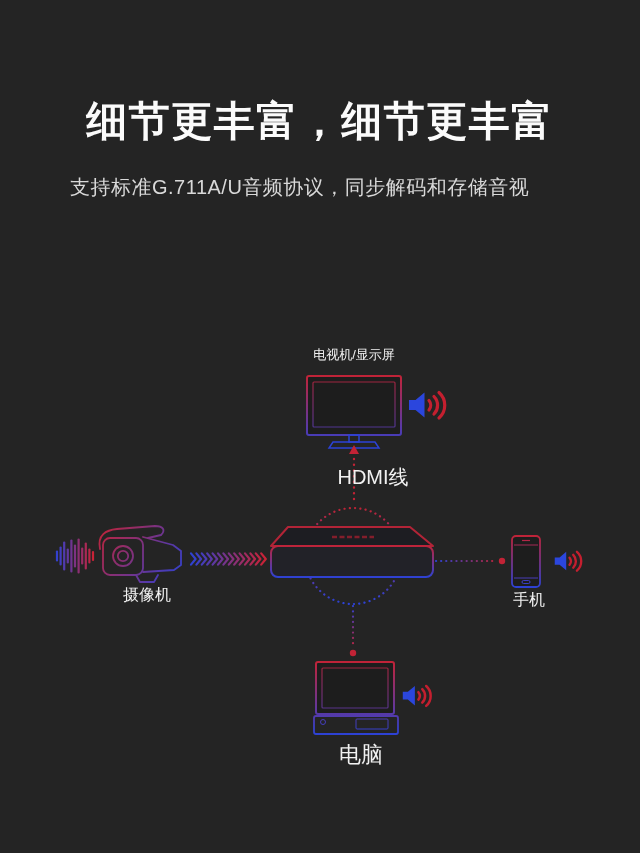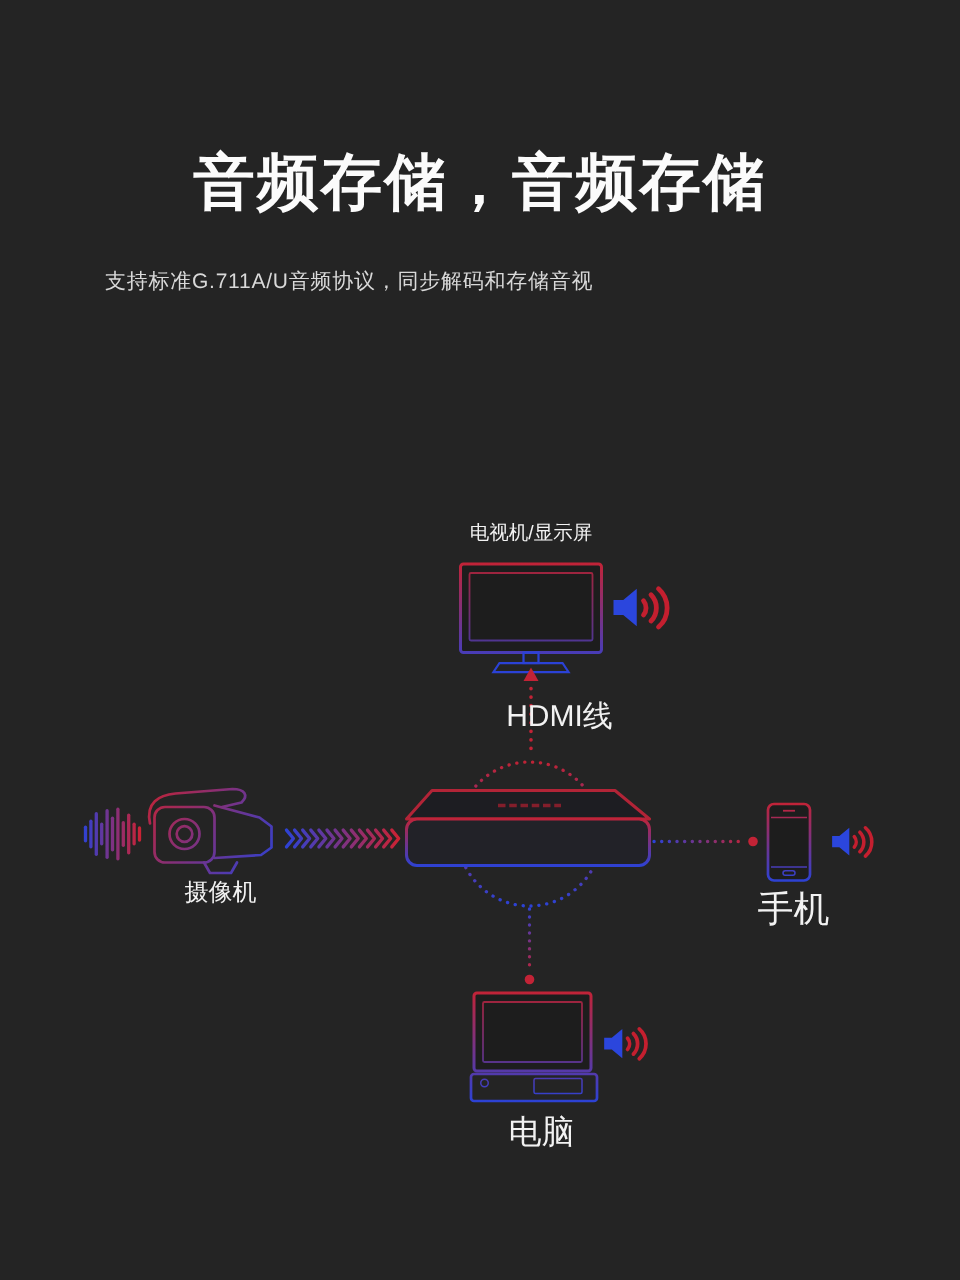--- a/index.html
+++ b/index.html
@@ -8,40 +8,40 @@
     background:#242424;
     font-family:"Liberation Sans","DejaVu Sans",sans-serif;
   }
   .headline{
     position:absolute;left:0;top:94px;width:640px;
     text-align:center;color:#fbfbfb;font-size:41px;font-weight:700;
     letter-spacing:1.5px;
   }
   .desc{
     position:absolute;left:70px;top:172px;width:505px;
-    color:#d9d9d9;font-size:14px;line-height:31px;font-weight:400;
+    color:#d9d9d9;font-size:20px;line-height:31px;font-weight:400;
     letter-spacing:0.5px;
   }
   .diagram-label{
     position:absolute;transform:translateX(-50%);
     color:#f2f2f2;font-weight:500;white-space:nowrap;
   }
   .lbl-tv{left:354px;top:346px;font-size:13px;}
   .lbl-hdmi{left:373px;top:464px;font-size:20px;}
   .lbl-camera{left:147px;top:585px;font-size:16px;}
-  .lbl-phone{left:529px;top:590px;font-size:24px;}
+  .lbl-phone{left:529px;top:590px;font-size:16px;}
   .lbl-pc{left:361px;top:740px;font-size:22px;}
   svg.art{position:absolute;left:0;top:0;}
 </style>
 </head>
 <body>
 
 <div class="page">
 
-  <div class="headline">音频存储，音频存储</div>
+  <div class="headline">细节更丰富，细节更丰富</div>
   <div class="desc">
     <span>支持标准G.711A/U音频协议，同步解码和存储音视</span><br>
   </div>
 
   <svg class="art" width="640" height="853" viewBox="0 0 640 853">
     <defs>
       <linearGradient id="tvG" gradientUnits="userSpaceOnUse" x1="0" y1="375" x2="0" y2="450">
         <stop offset="0" stop-color="#c22336"></stop>
           <stop offset="1" stop-color="#2b42d6"></stop>
       </linearGradient>

